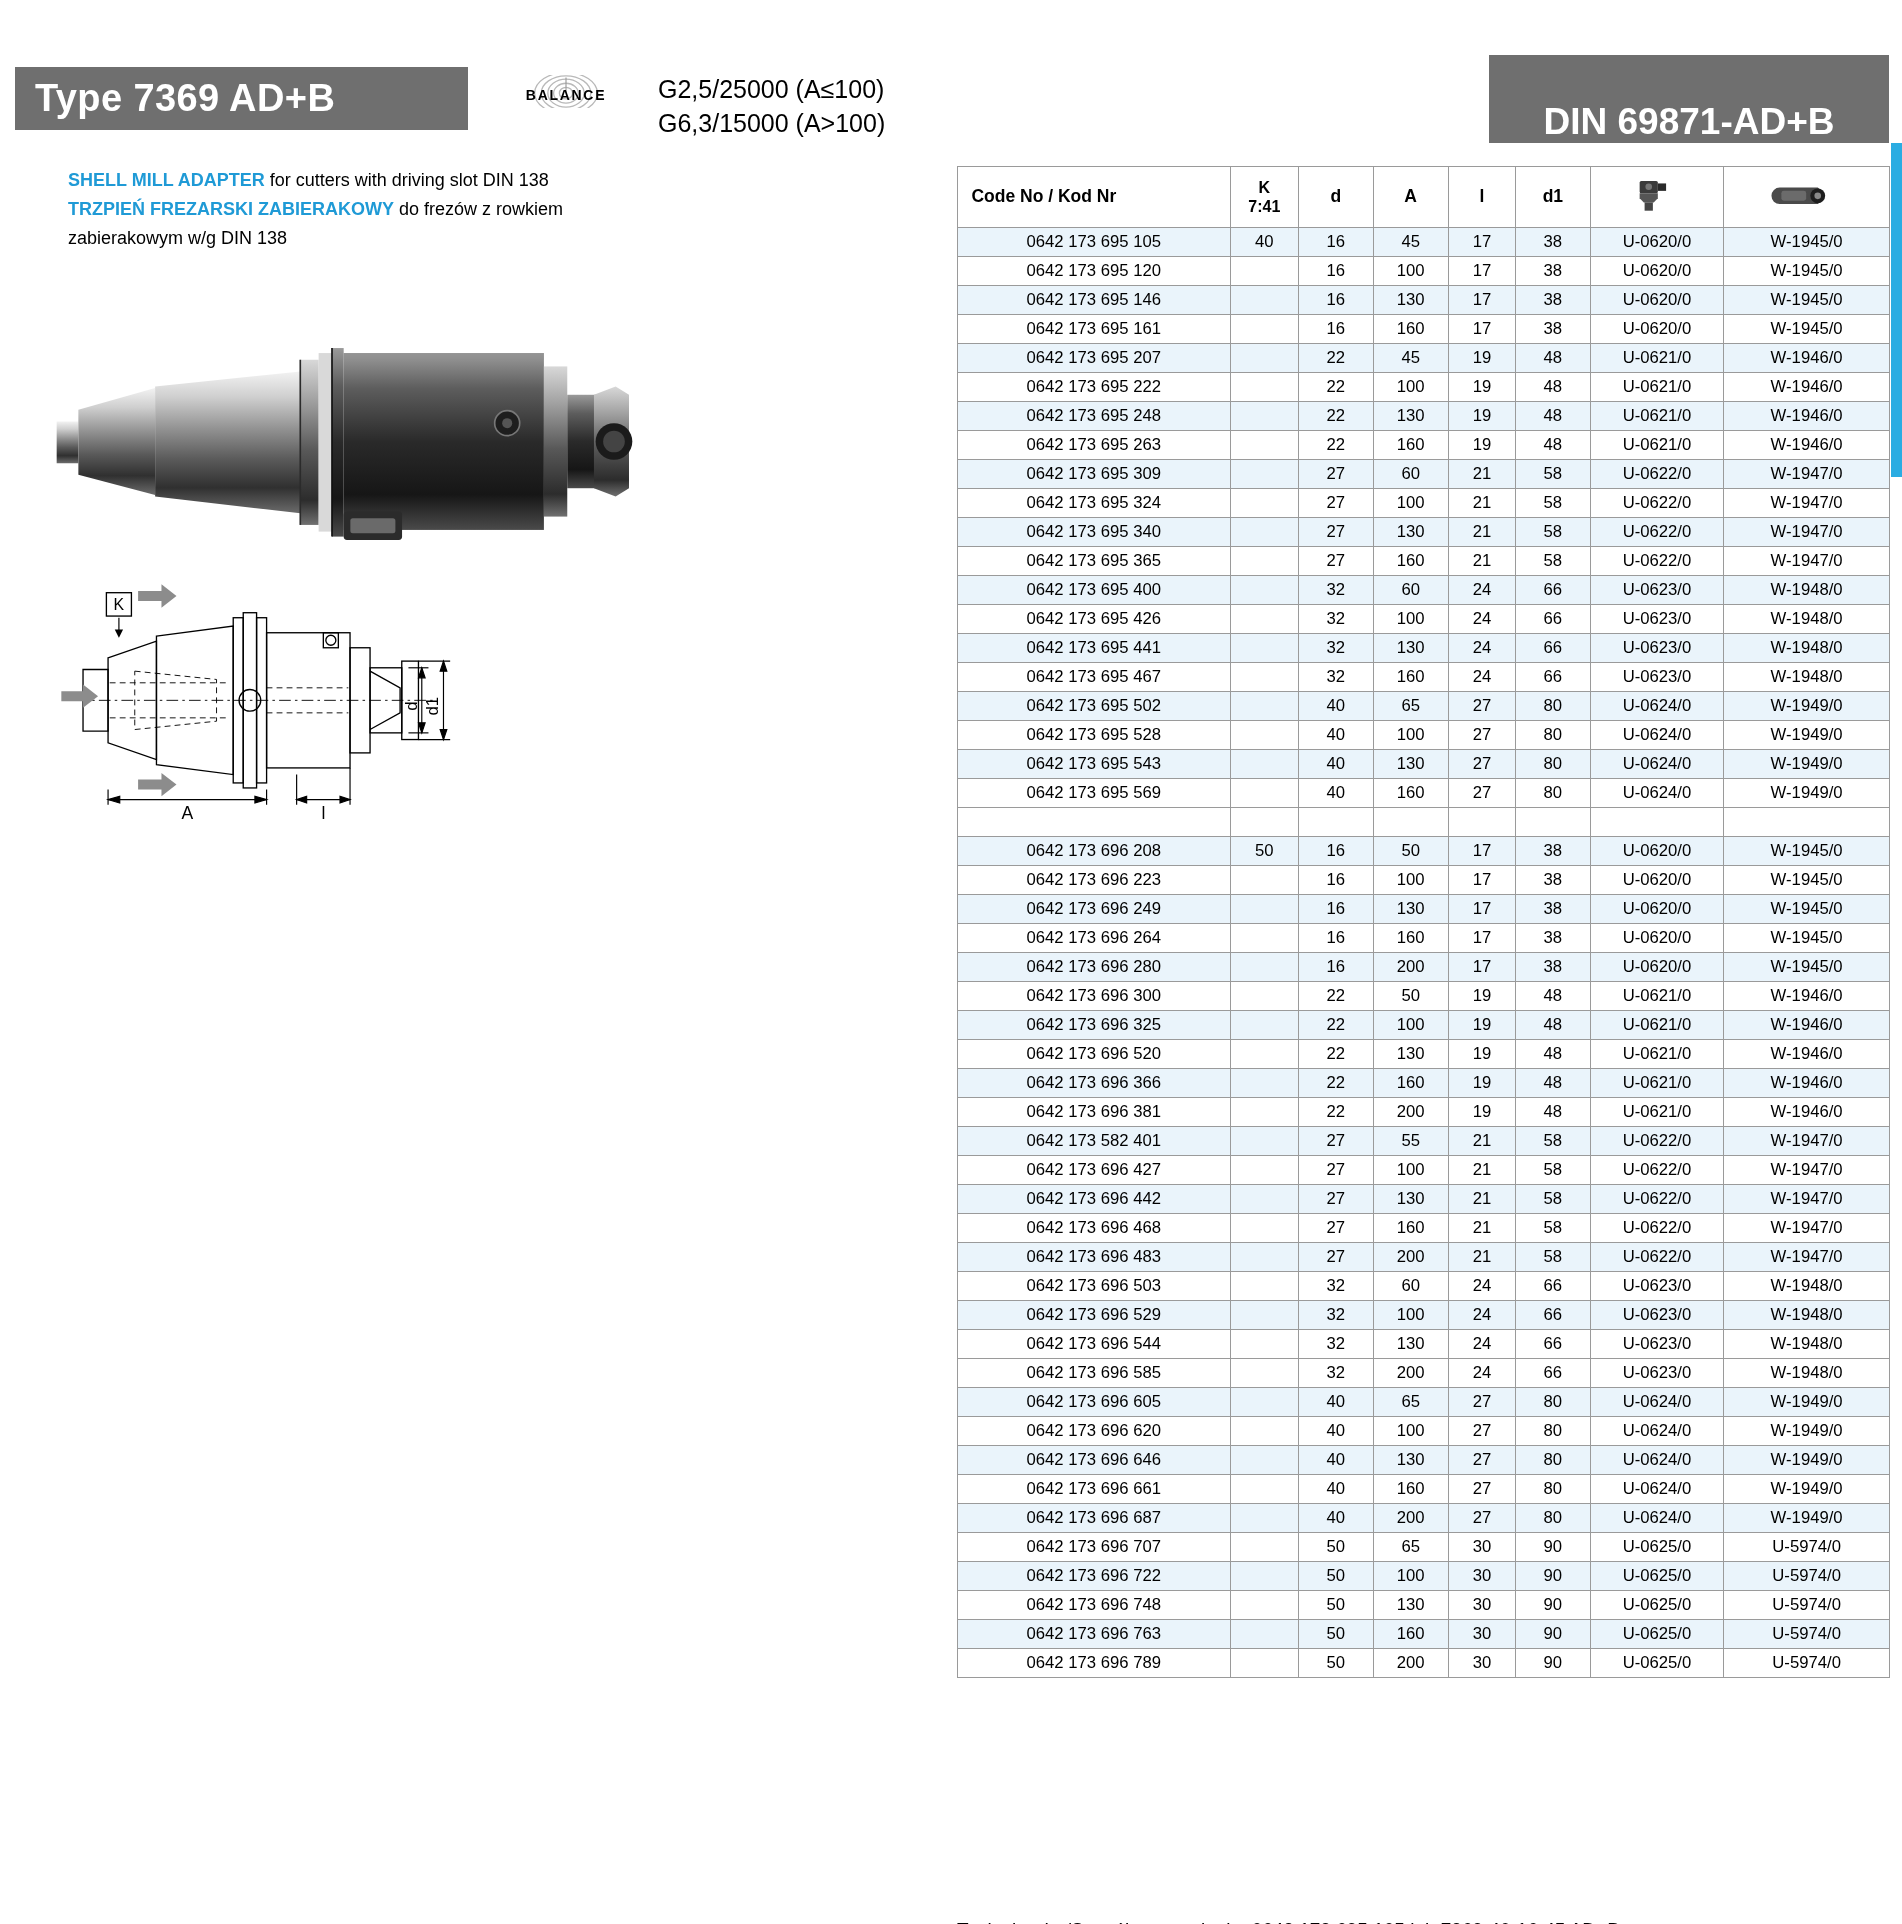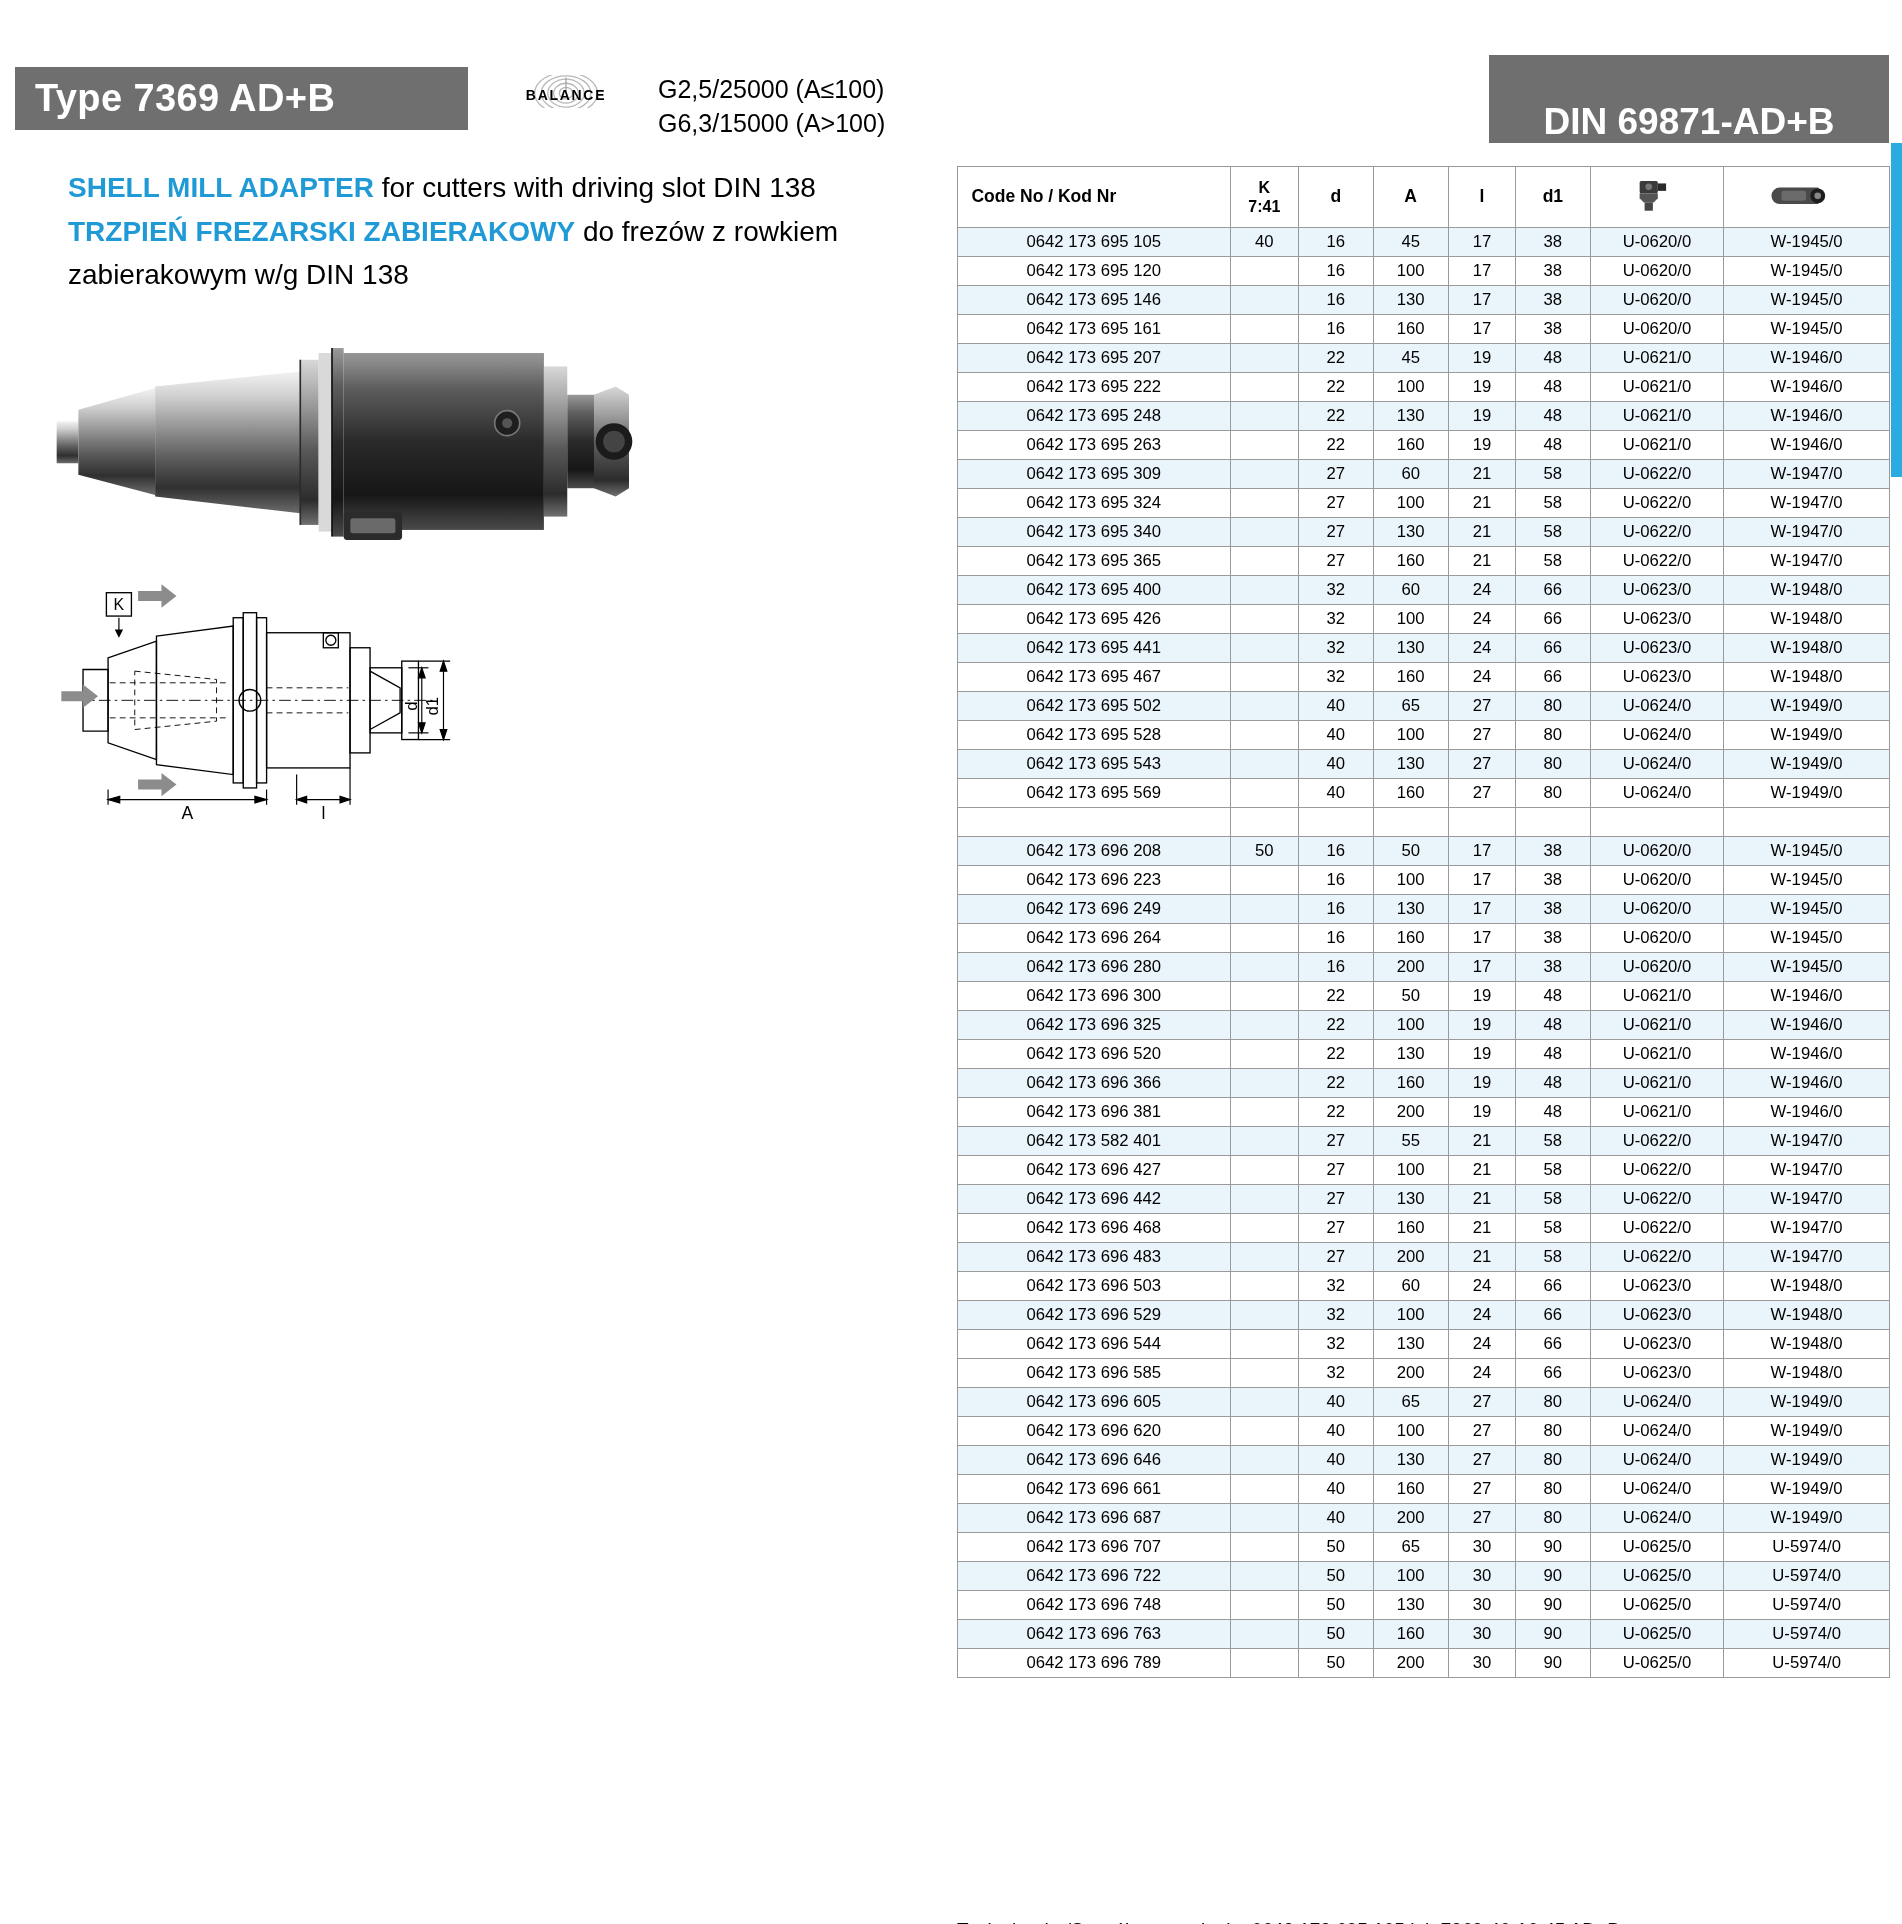--- a/index.html
+++ b/index.html
@@ -103,21 +103,21 @@
     height: 334px;
     background: #2aace2;
   }
 
   
   .desc {
     position: absolute;
     left: 68px;
     top: 121px;
     width: 835px;
-    font-size: 28px;
+    font-size: 18px;
     line-height: 1.44;
   }
   .desc .blue {
     color: #1f9ad6;
     font-weight: bold;
   }
   .desc .ln { margin-bottom: 3.3px; }
 
   
   .photo {

